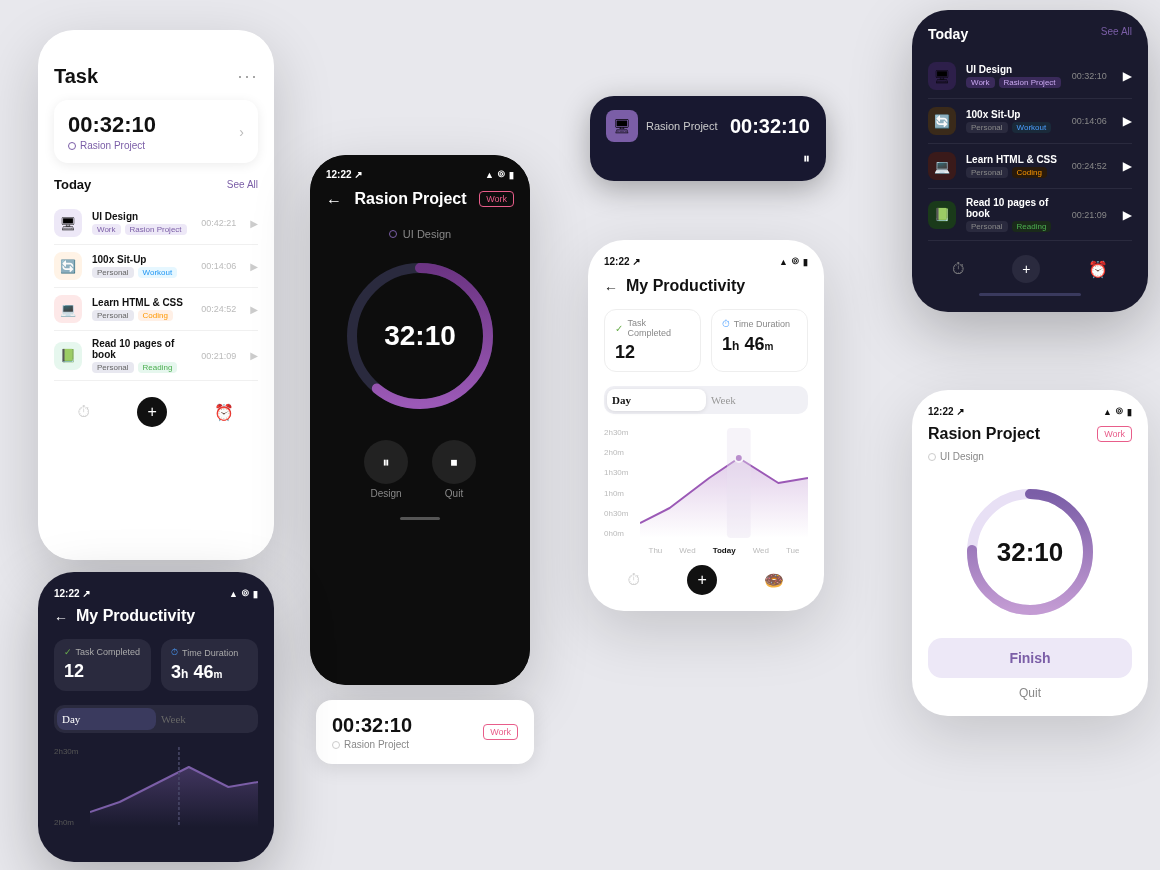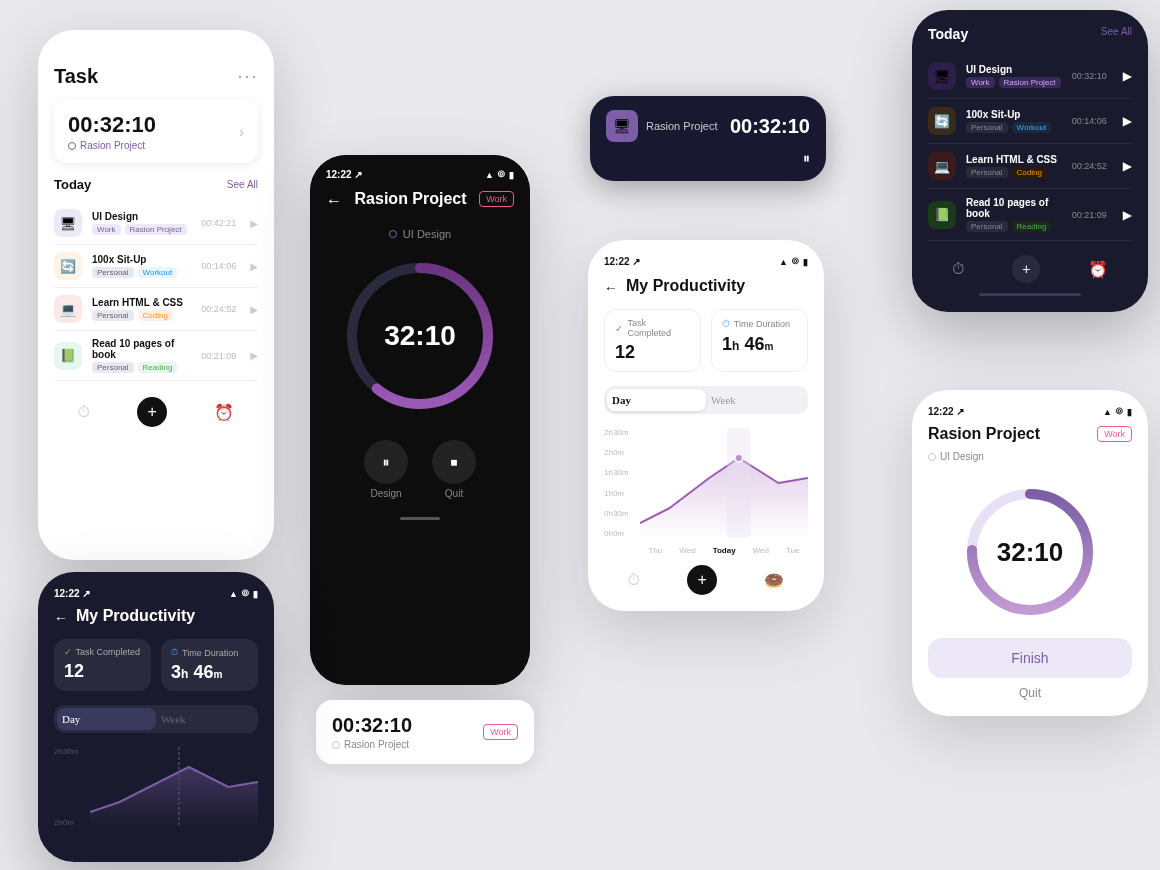--- a/index.html
+++ b/index.html
@@ -294,21 +294,21 @@
       display: flex; align-items: center; justify-content: center;
       margin: 0 auto 16px;
       position: relative;
       width: 140px; height: 140px;
     }
     .rb-ring-svg { position: absolute; top: 0; left: 0; }
     .rb-center-time { font-size: 26px; font-weight: 700; color: #111; z-index: 1; position: relative; }
     .rb-finish-btn {
       width: 100%; background: #ede8f7; border-radius: 14px;
       padding: 12px; text-align: center;
-      font-size: 14px; font-weight: 400; color: #7b5ea7;
+      font-size: 14px; font-weight: 700; color: #7b5ea7;
       margin-bottom: 8px;
     }
     .rb-quit { text-align: center; font-size: 12px; color: #888; }
 
     
     .active-timer-top {
       position: absolute;
       left: 590px; top: 96px;
       width: 236px;
       background: #181830;

